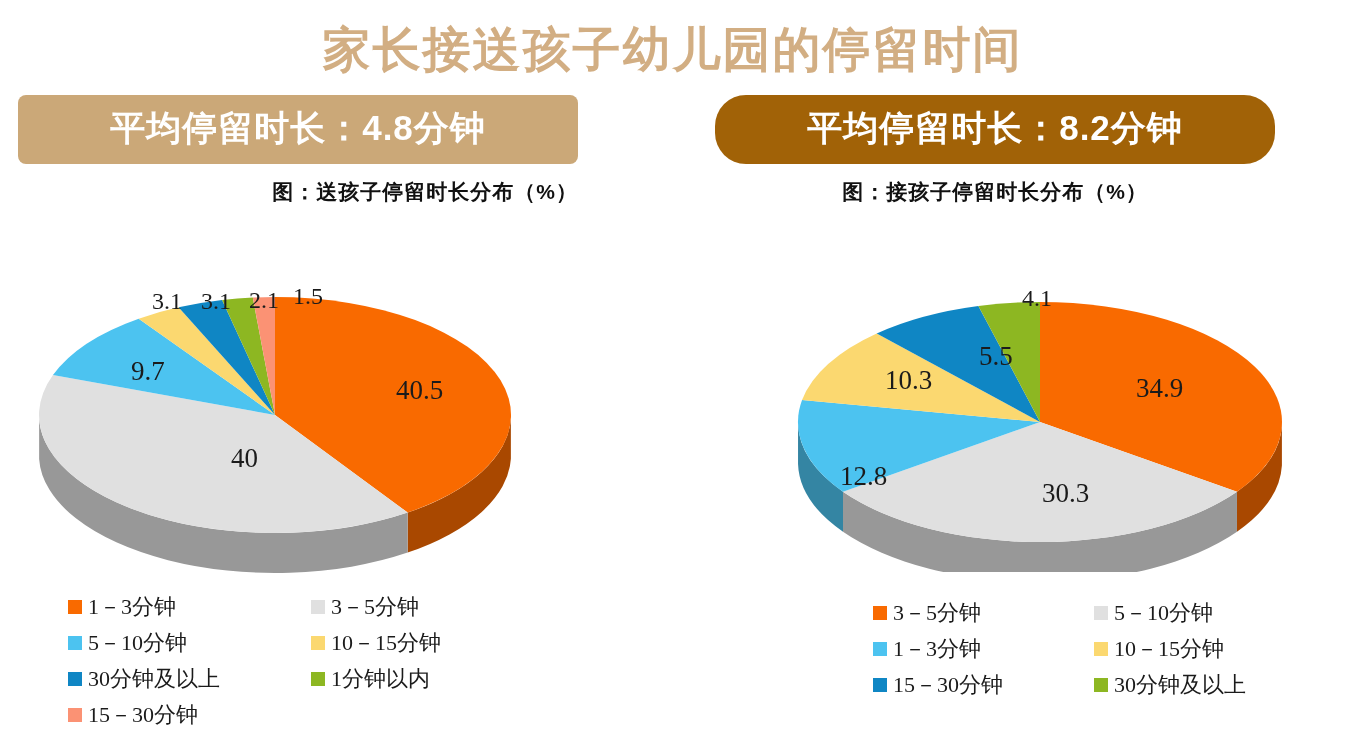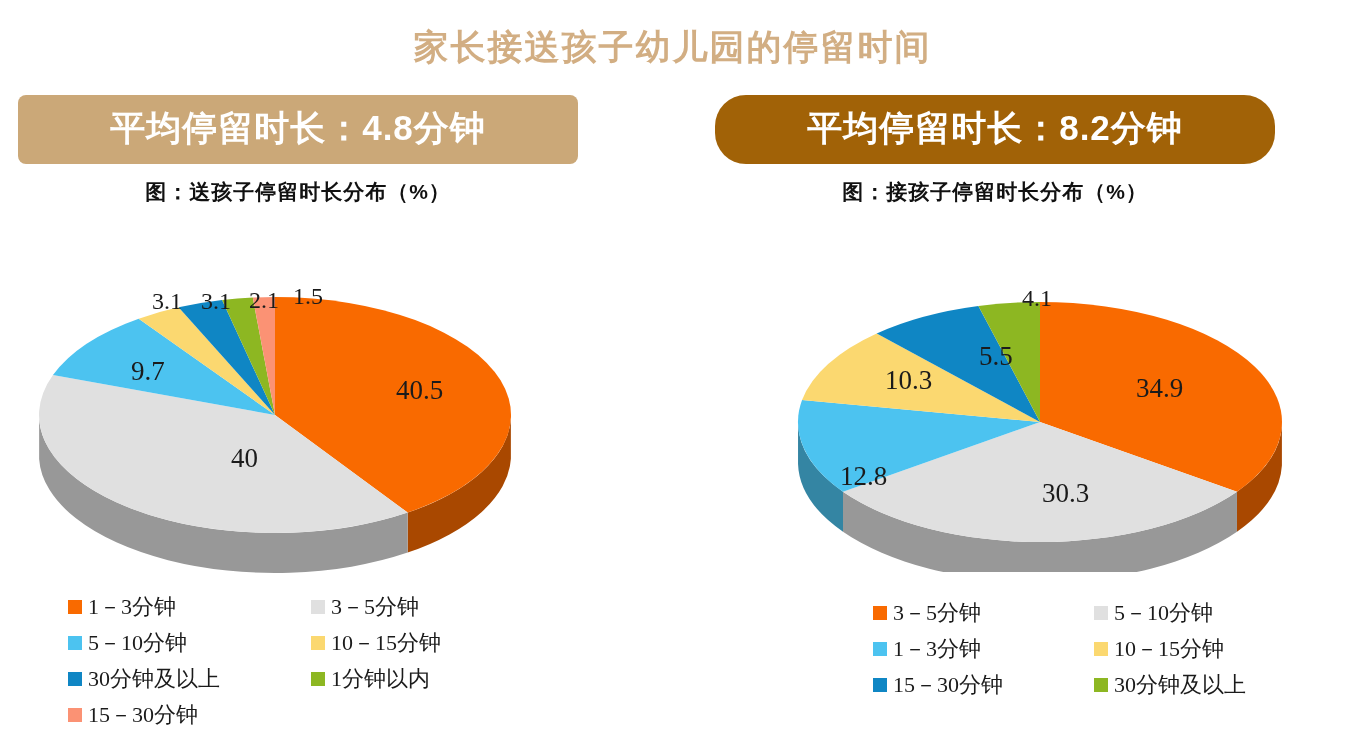--- a/index.html
+++ b/index.html
@@ -6,26 +6,25 @@
   body{
     width:1345px;height:744px;
     background:#ffffff;
     font-family:"Liberation Sans","DejaVu Sans",sans-serif;
     overflow:hidden;
     position:relative;
   }
   .page-title{
     position:absolute;top:18px;left:0;width:1345px;
     text-align:center;
-    font-size:35px;
+    font-size:48px;
     font-weight:bold;
     letter-spacing:2px;
     color:#d2ae83;
     text-shadow:1px 1px 0 #c9a madmin;
-    margin-top:6px;
   }
   .page-title{ text-shadow:0 0 0 transparent; }
   .panel{ position:absolute; top:95px; }
   .panel-left{ left:0px; width:660px; }
   .panel-right{ left:690px; width:655px; }
 
   .banner{
     background:#cba878;
     border-radius:16px;
     color:#ffffff;
@@ -41,21 +40,21 @@
   .banner-right{ margin-left:25px; width:560px; }
 
   .caption{
     font-size:21px;
     font-weight:bold;
     color:#111111;
     margin-top:14px;
     text-align:center;
     letter-spacing:1px;
   }
-  .caption-left{ width:560px; margin-left:18px; }
+  .caption-left{ width:560px; margin-left:18px;text-align:right; }
   .caption-right{ width:560px; margin-left:25px; }
 
   .pie-svg{ display:block; }
 
   .slice-label{
     position:absolute;
     font-family:"Liberation Serif","DejaVu Serif",serif;
     color:#1b1b1b;
     font-size:27px;
     white-space:nowrap;

